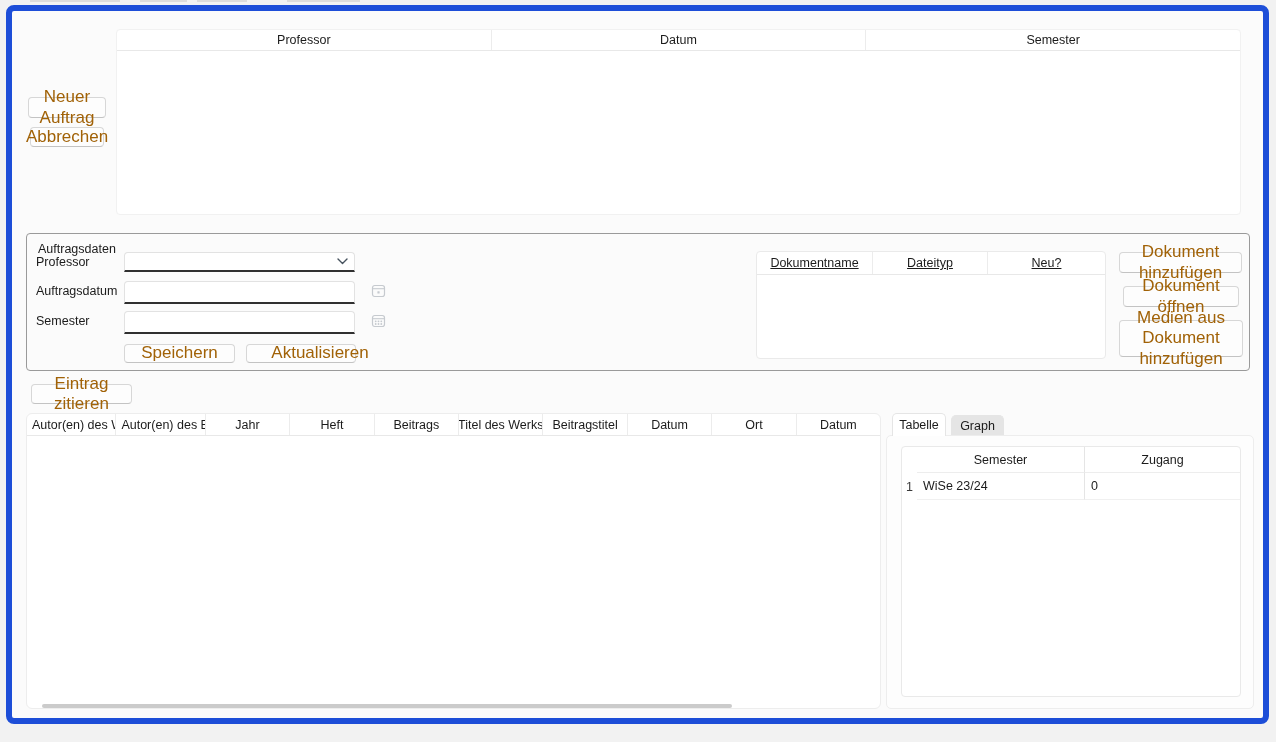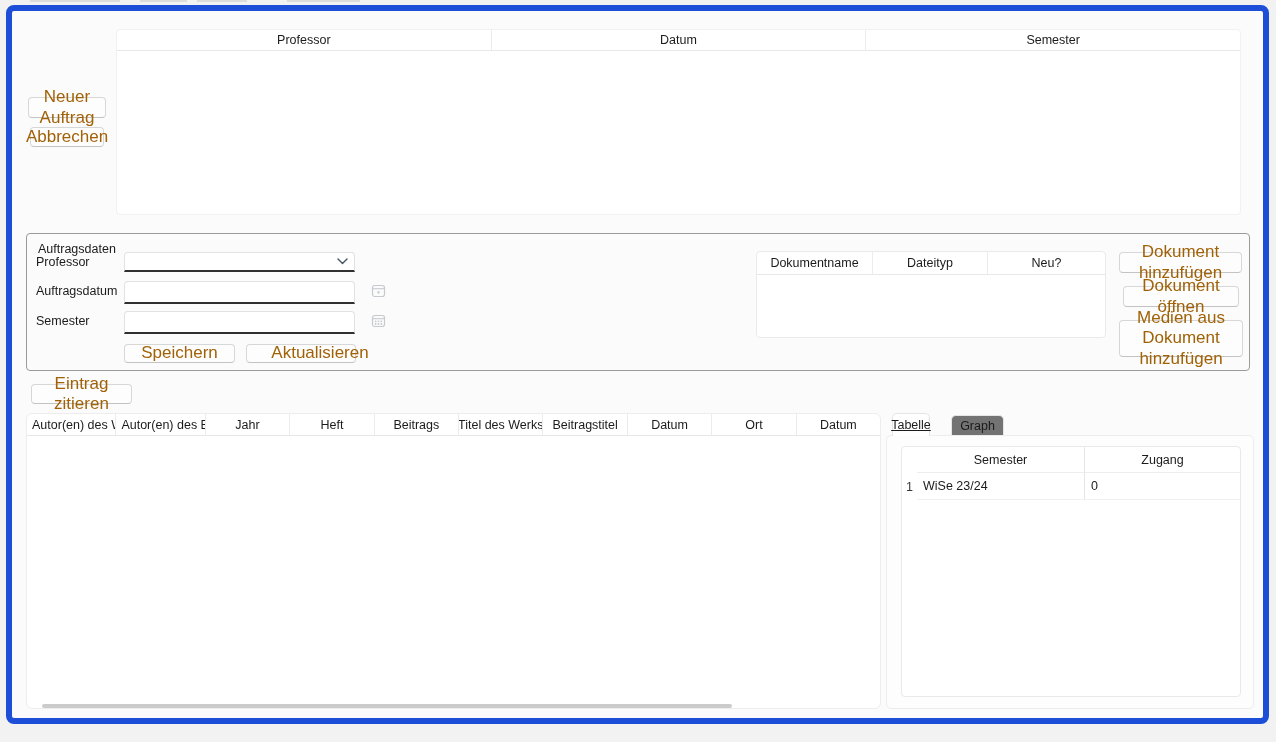--- a/index.html
+++ b/index.html
@@ -86,21 +86,21 @@
 
   
   .tab {
     position: absolute;
     border: 1px solid #e5e5e5;
     border-bottom: none;
     border-radius: 5px 5px 0 0;
     display: flex; align-items: center; justify-content: center;
   }
   .tab.active { background: #ffffff; z-index: 3; }
-  .tab.inactive { background: #737373; }
+  .tab.inactive { background: #e5e5e5; }
 
   .tab-panel {
     left: 880px; top: 429px; width: 368px; height: 274px;
     background: #fdfdfd;
     border: 1px solid #ededed;
     border-radius: 5px;
     z-index: 1;
   }
 
   
@@ -183,21 +183,21 @@
         <circle cx="10.3" cy="8.3" r="0.9" fill="#c6cacf"></circle>
       <circle cx="4.7" cy="11" r="0.9" fill="#c6cacf"></circle>
         <circle cx="7.5" cy="11" r="0.9" fill="#c6cacf"></circle>
         <circle cx="10.3" cy="11" r="0.9" fill="#c6cacf"></circle>
     </svg>
   </span>
 
   <button class="btn" style="left:112px;top:333px;width:111px;height:19px;">Speichern</button>
   <button class="btn" style="left:234px;top:333px;width:110px;height:19px;padding-left:38px;">Aktualisieren</button>
 
-  <div class="abs tbl" style="left:744px;top:240px;width:350px;height:87px;border-color:#eaeaea;">
+  <div class="abs tbl" style="left:744px;top:240px;width:350px;height:108px;border-color:#eaeaea;text-decoration:underline;">
     <div class="tbl-header" style="height:23px;">
       <div class="hcell" style="flex:0 0 116px;">Dokumentname</div>
       <div class="hcell" style="flex:0 0 115px;">Dateityp</div>
       <div class="hcell" style="flex:1;">Neu?</div>
     </div>
     <div style="height:86px;"></div>
   </div>
 
   <button class="btn" style="left:1107px;top:241px;width:123px;height:21px;">Dokument hinzufügen</button>
   <button class="btn" style="left:1111px;top:275px;width:116px;height:21px;">Dokument öffnen</button>
@@ -215,21 +215,21 @@
       <div class="hcell">Titel des Werks</div>
       <div class="hcell">Beitragstitel</div>
       <div class="hcell">Datum</div>
       <div class="hcell">Ort</div>
       <div class="hcell">Datum</div>
     </div>
     <div style="height:270px;"></div>
     <div class="abs scroll-thumb" style="left:15px;top:290px;"></div>
   </div>
 
-  <div class="tab active" style="left:880px;top:402px;width:38px;height:23px;text-decoration:underline;">
+  <div class="tab active" style="left:880px;top:402px;width:54px;height:23px;">
     <span>Tabelle</span>
   </div>
   <div class="tab inactive" style="left:939px;top:404px;width:53px;height:21px;">
     <span>Graph</span>
   </div>
 
   <div class="abs tab-panel" style="left:874px;top:424px;"></div>
 
   <div class="abs stats-tbl" style="left:889px;top:435px;">
     <div class="stats-row stats-head">

